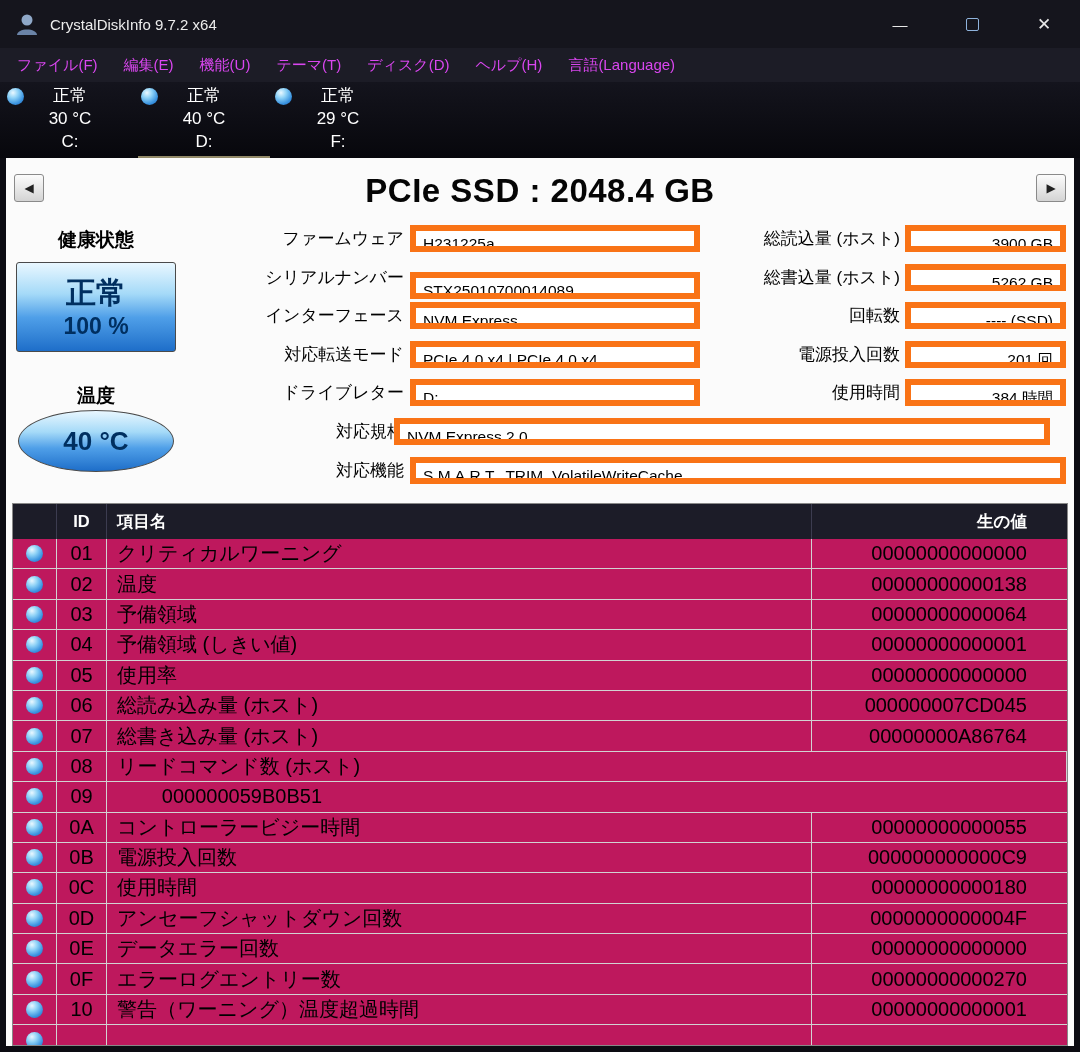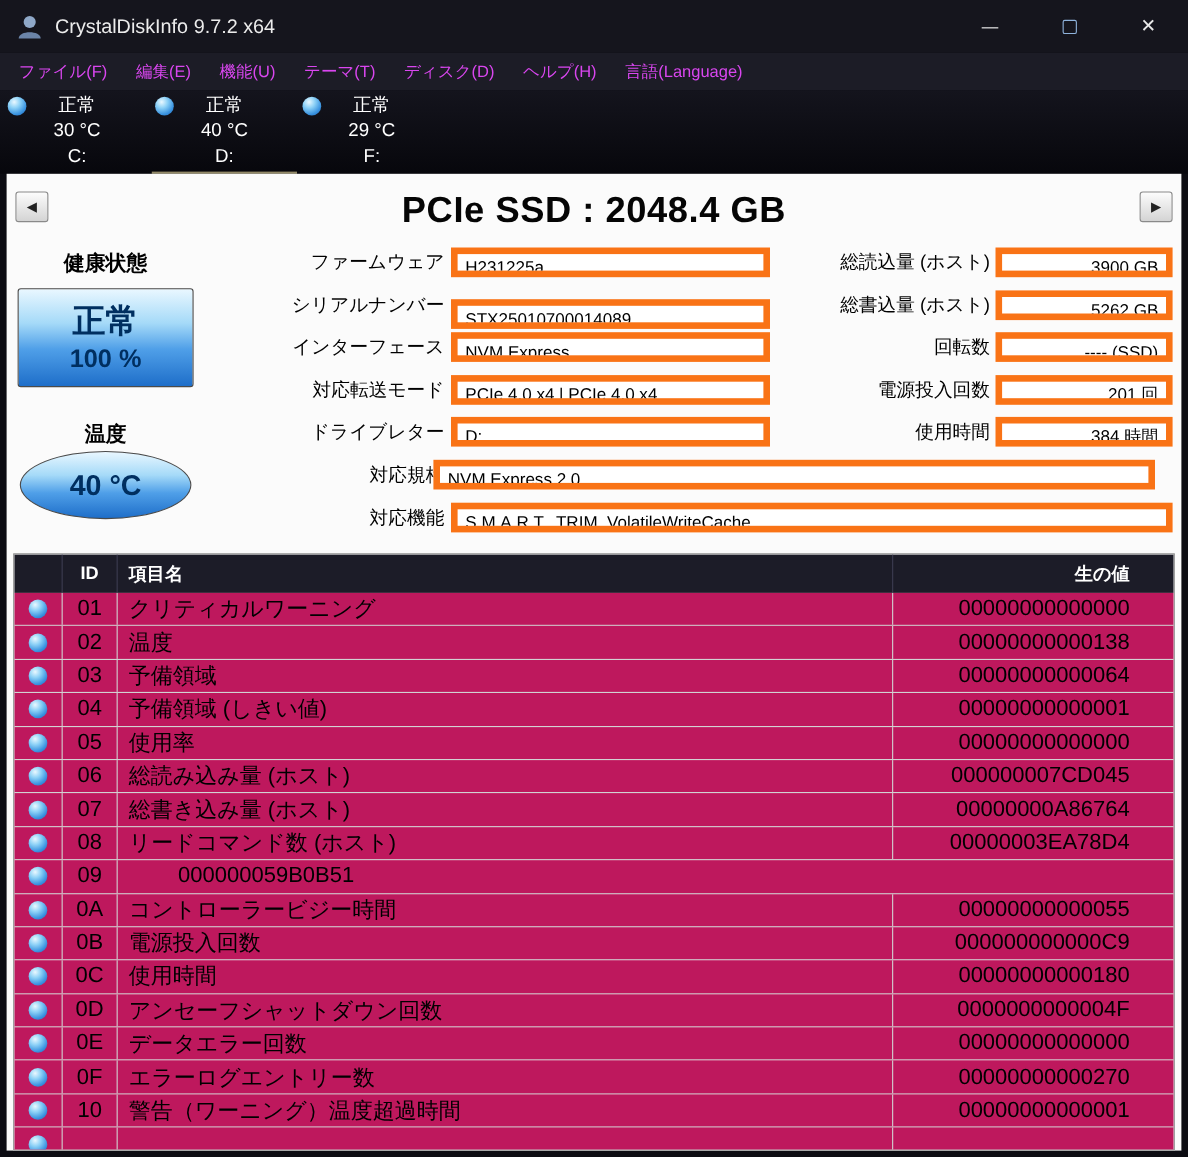--- a/index.html
+++ b/index.html
@@ -10,21 +10,21 @@
     font-family: "Liberation Sans", "DejaVu Sans", sans-serif;
     overflow: hidden;
     color: #000;
   }
   
   .titlebar {
     position:absolute; left:0; top:0; width:1080px; height:48px;
     background:#15151d; display:flex; align-items:center;
   }
   .app-icon { margin-left:14px; width:26px; height:26px; display:flex; }
-  .title-text { margin-left:10px; font-size:18px; color:#ececec; }
+  .title-text { margin-left:10px; font-size:15px; color:#ececec; }
   .win-controls { margin-left:auto; display:flex; height:100%; }
   .wc { width:72px; height:100%; display:flex; align-items:center; justify-content:center; color:#e8e8e8; font-size:15px; }
   .max-shape { width:13px; height:13px; border:1.5px solid #8fb3dc; border-radius:2px; }
   .wc.close { font-size:17px; }
   
   .menubar {
     position:absolute; left:0; top:48px; width:1080px; height:34px;
     background:#1c1c26; display:flex; align-items:stretch; padding-left:4px;
   }
   .menu-item { padding:0 13px; display:flex; align-items:center; color:#d946ef; font-size:15px; white-space:nowrap; }
@@ -262,21 +262,20 @@
           <div class="c-id">07</div>
           <div class="c-name">総書き込み量 (ホスト)</div>
           <div class="c-raw">00000000A86764</div>
         </div>
         <div class="trow">
           <div class="c-orb">
             <span class="orb"></span>
           </div>
           <div class="c-id">08</div>
           <div class="c-name">リードコマンド数 (ホスト)</div>
-          <div class="c-raw">00000003EA78D4</div>
         </div>
         <div class="trow">
           <div class="c-orb">
             <span class="orb"></span>
           </div>
           <div class="c-id">09</div>
           <div class="c-raw">000000059B0B51</div>
         </div>
         <div class="trow">
           <div class="c-orb">

